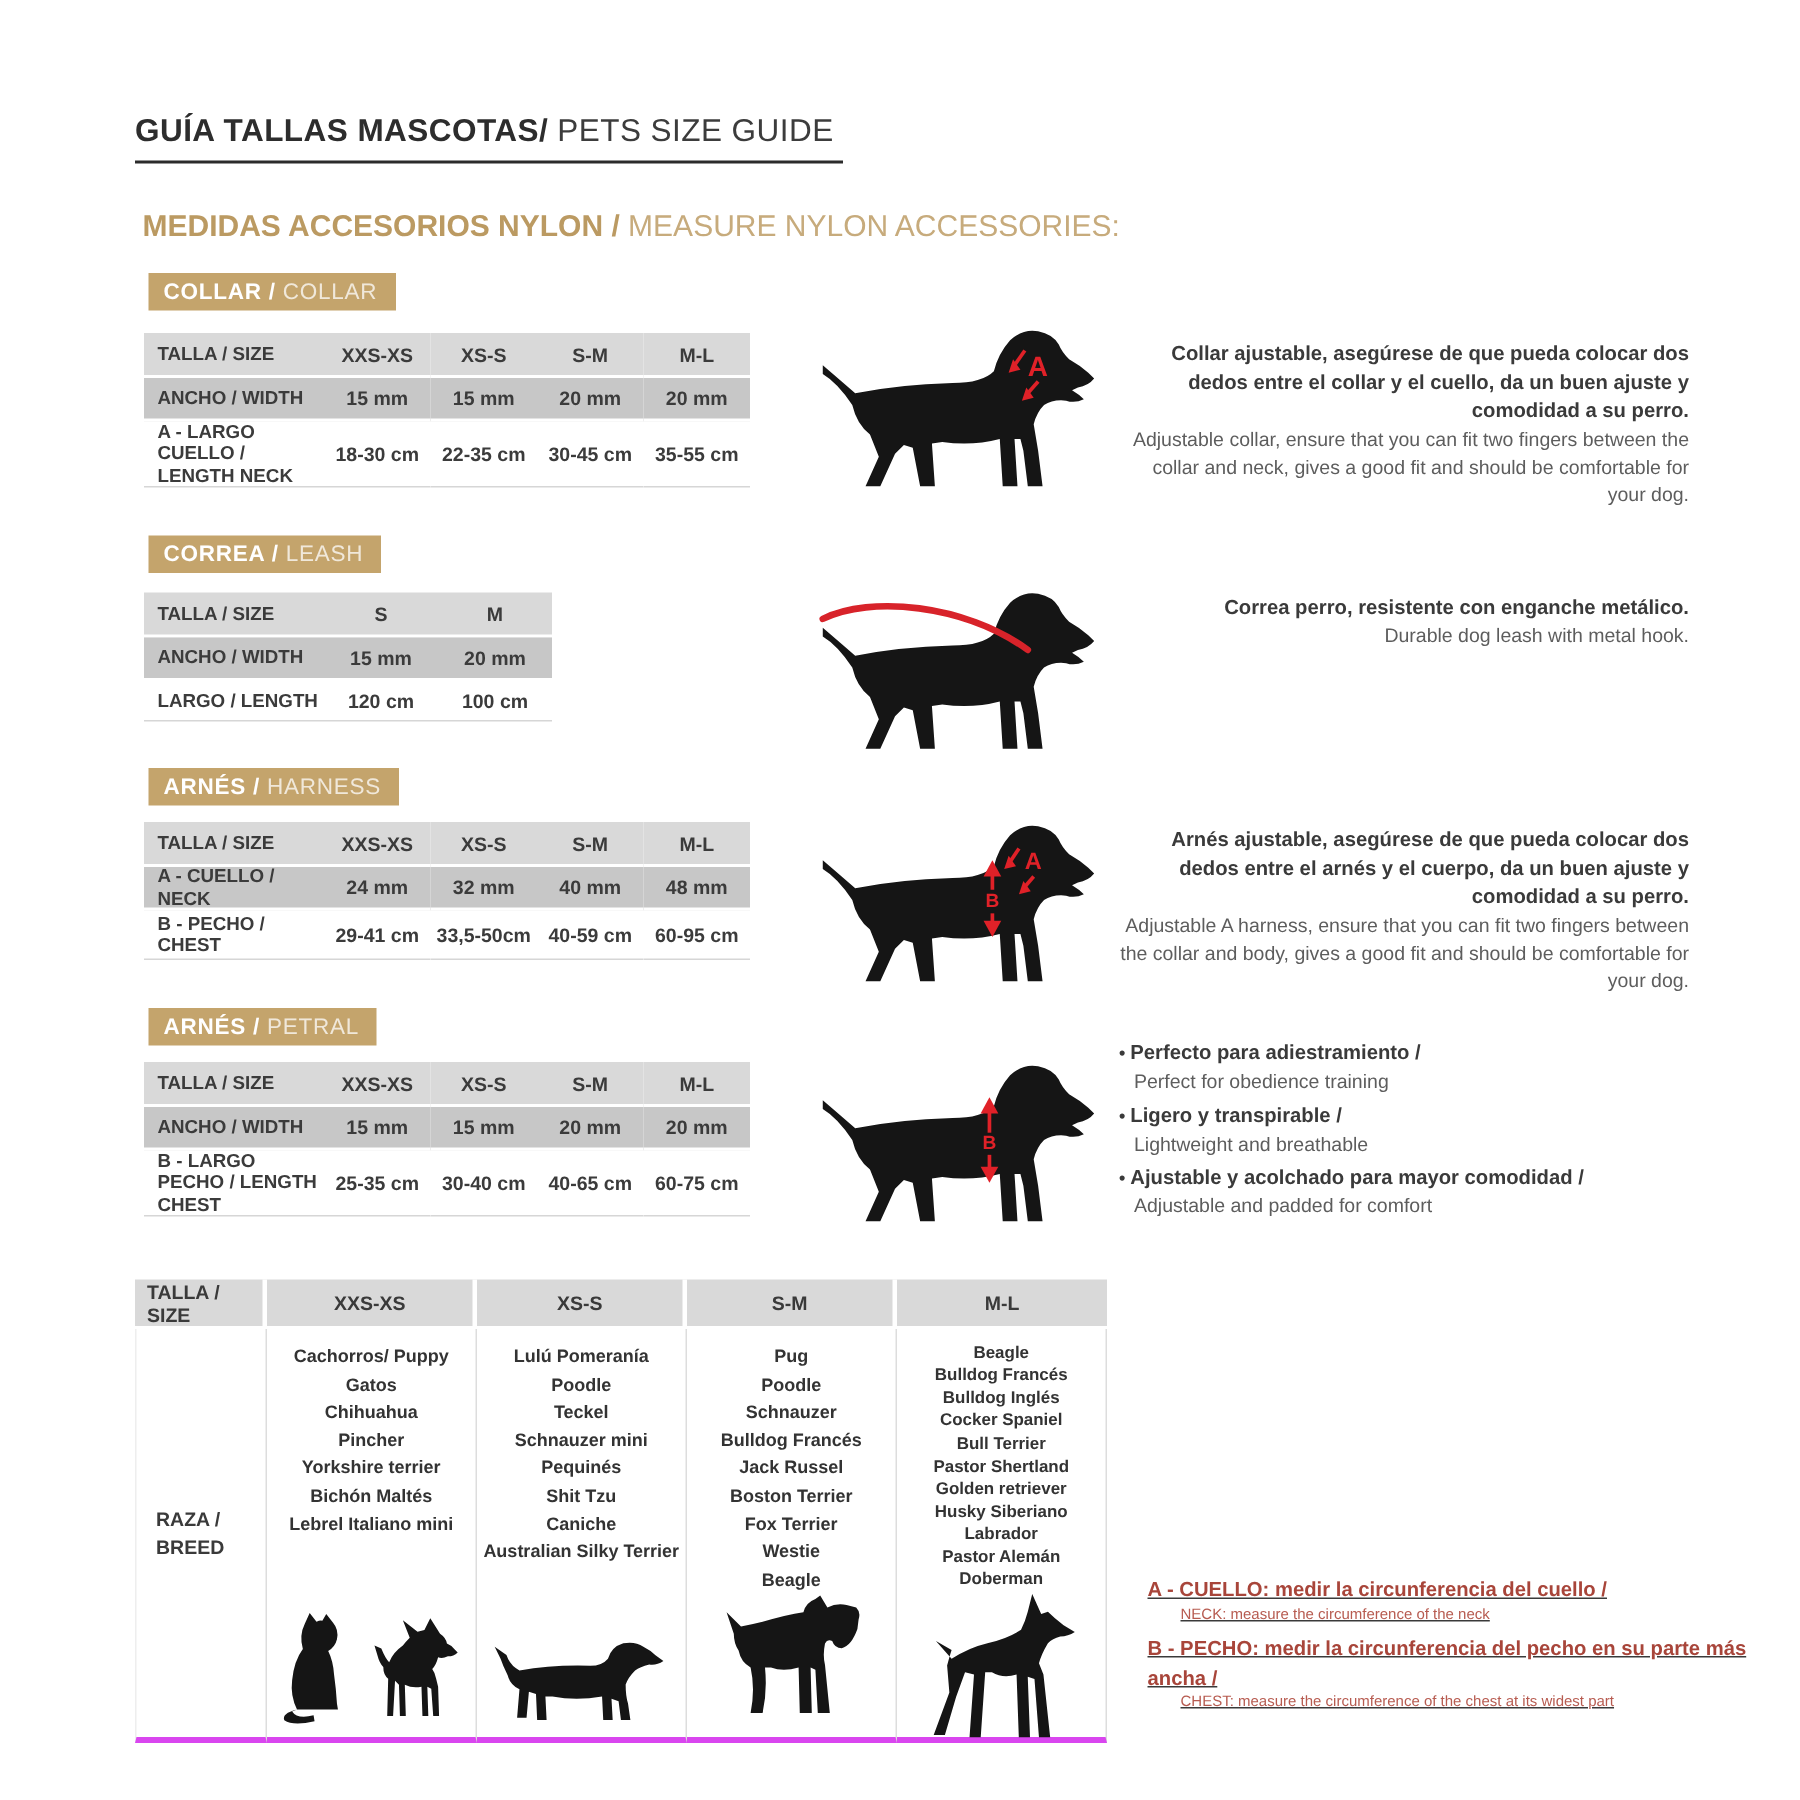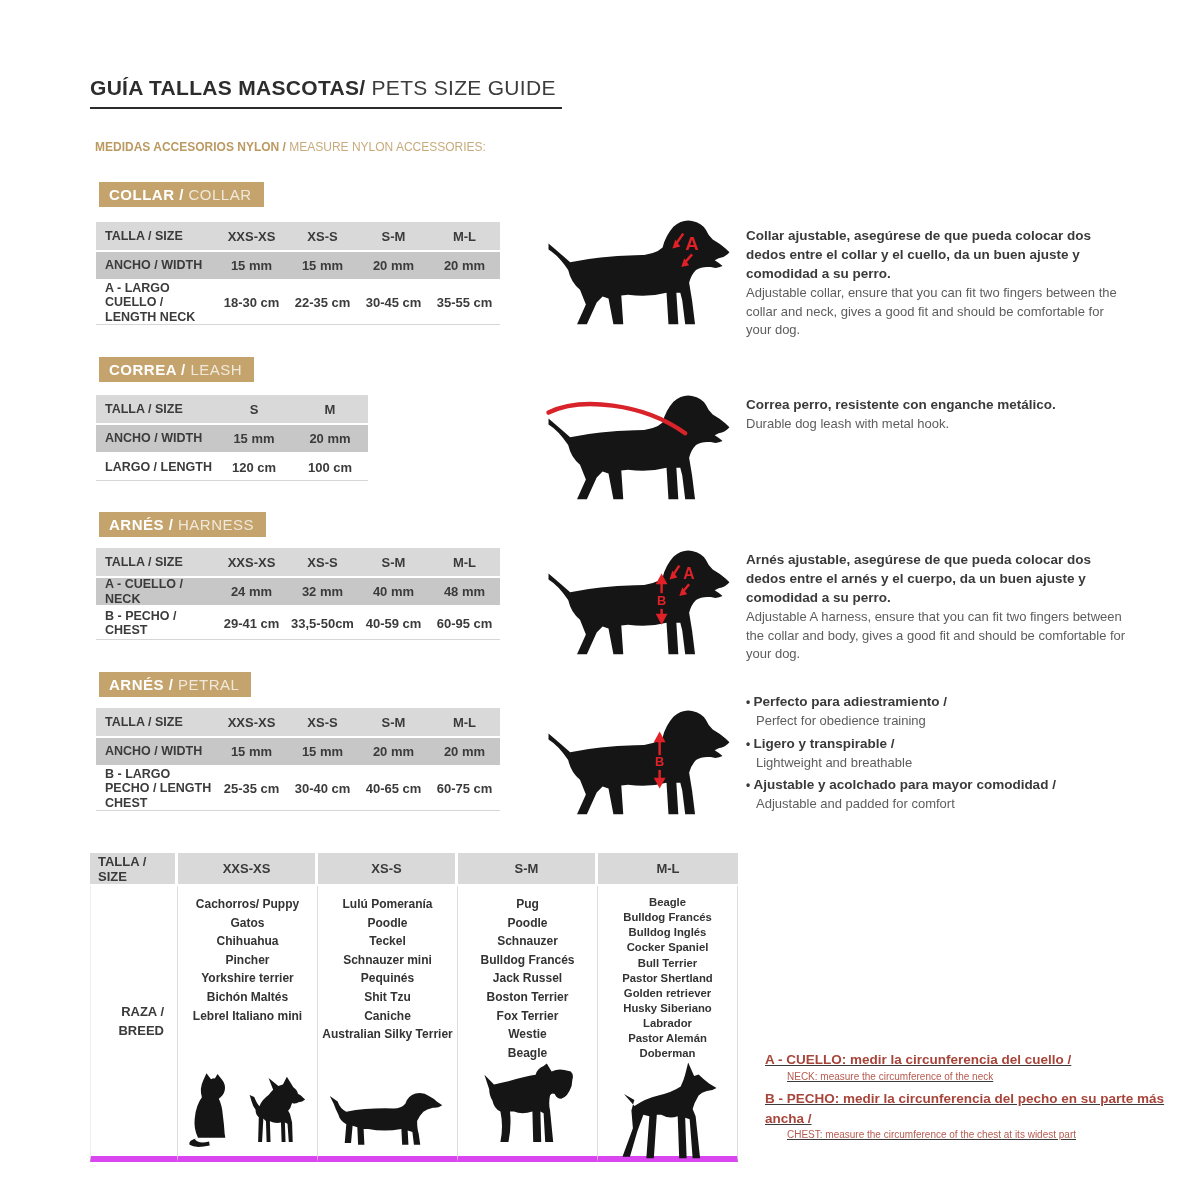--- a/index.html
+++ b/index.html
@@ -10,21 +10,21 @@
   
   .title {
     position:absolute; left:90px; top:76px;
     font-size:21px; letter-spacing:.3px; color:#2d2d2d;
     border-bottom:2px solid #2b2b2b; padding-bottom:7px; padding-right:6px;
     white-space:nowrap;
   }
   .title .t-es { font-weight:bold; }
   .title .t-en { font-weight:normal; color:#3c3c3c; }
   .subtitle {
-    position:absolute; left:95px; top:140px; font-size:12px; white-space:nowrap;
+    position:absolute; left:95px; top:140px; font-size:20px; white-space:nowrap;
   }
   .subtitle .t-es { font-weight:bold; color:#bb9a62; }
   .subtitle .t-en { font-weight:normal; color:#c7ab7c; }
 
   
   .sec { position:absolute; left:96px; width:1040px; height:172px; }
   .badge {
     position:absolute; left:3px; top:4px; background:#c4a46c; color:#fff;
     padding:4px 12px 4px 10px; font-size:15px; letter-spacing:.5px; white-space:nowrap;
   }
@@ -37,46 +37,46 @@
   .cell {
     display:flex; align-items:center; justify-content:center; text-align:center;
     font-size:13px; font-weight:bold; color:#3b3b3b; border-bottom:2px solid #fff;
   }
   .cell.label { justify-content:flex-start; text-align:left; padding-left:9px; padding-right:4px; font-size:12.5px; line-height:1.15; }
   .r0 { background:#d9d9d9; height:28px; }
   .r1 { background:#c7c7c7; height:27px; }
   .r2 { background:#ffffff; min-height:38px; border-bottom:1px solid #d6d6d6; }
 
   .dogbox { position:absolute; left:448px; top:36px; width:188px; height:118px; }
-  .desc { position:absolute; left:650px; width:380px; }
+  .desc { position:absolute; left:650px; width:380px;text-align:right; }
   .desc-es { font-size:13.5px; font-weight:bold; color:#3a3a3a; line-height:1.42; }
   .desc-en { font-size:13px; font-weight:normal; color:#5d5d5d; line-height:1.42; margin-top:1px; }
 
   .bullets { position:absolute; left:650px; width:390px; }
   .bullet { margin-bottom:3px; }
   .bullet .desc-es::before { content:"• "; font-size:12px; }
   .bullet .desc-en { margin-left:10px; }
 
   
   .breed { position:absolute; left:90px; top:853px; width:648px; }
   .breed-head { display:grid; grid-template-columns:88px 140px 140px 140px 140px; }
   .bh-cell {
     background:#d9d9d9; height:31px; display:flex; align-items:center; justify-content:center;
     font-size:13px; font-weight:bold; border-right:3px solid #fff; border-bottom:2px solid #fff;
   }
   .bh-cell.first { justify-content:flex-start; padding-left:8px; }
   .bh-cell:last-child { border-right:none; }
   .breed-body { display:grid; grid-template-columns:88px 140px 140px 140px 140px; }
   .bb-col {
-    height:276px; background:#fff; border-right:1px solid #ddd; border-bottom:6px solid #d946ef;
+    height:276px; background:#fff; border-right:1px solid #ddd; border-bottom:4px solid #d946ef;
     display:flex; flex-direction:column; align-items:center; padding-top:9px; box-sizing:border-box;
     overflow:visible;
   }
   .bb-col.first { border-left:1px solid #eee; justify-content:center; padding-top:0; }
-  .raza-label { font-size:13px; font-weight:bold; text-align:right; width:60px; line-height:1.5; }
+  .raza-label { font-size:13px; font-weight:bold; text-align:left; width:60px; line-height:1.5; }
   .breed-list { font-size:12px; font-weight:bold; text-align:center; line-height:1.55; color:#333; }
   .breed-list.dense { font-size:11.3px; line-height:1.34; }
   .animal { margin-top:auto; margin-bottom:5px; }
   .animal-pair { margin-top:auto; margin-bottom:5px; display:flex; align-items:flex-end; gap:12px; }
 
   
   .notes { position:absolute; left:765px; top:1050px; width:430px; }
   .note { margin-bottom:5px;text-decoration:underline; }
   .note-es { color:#a8453a; font-weight:bold; font-size:13.5px; line-height:1.45; }
   .note-en { color:#b75b50; font-weight:normal; font-size:10px; line-height:1.45; margin-left:22px; }

